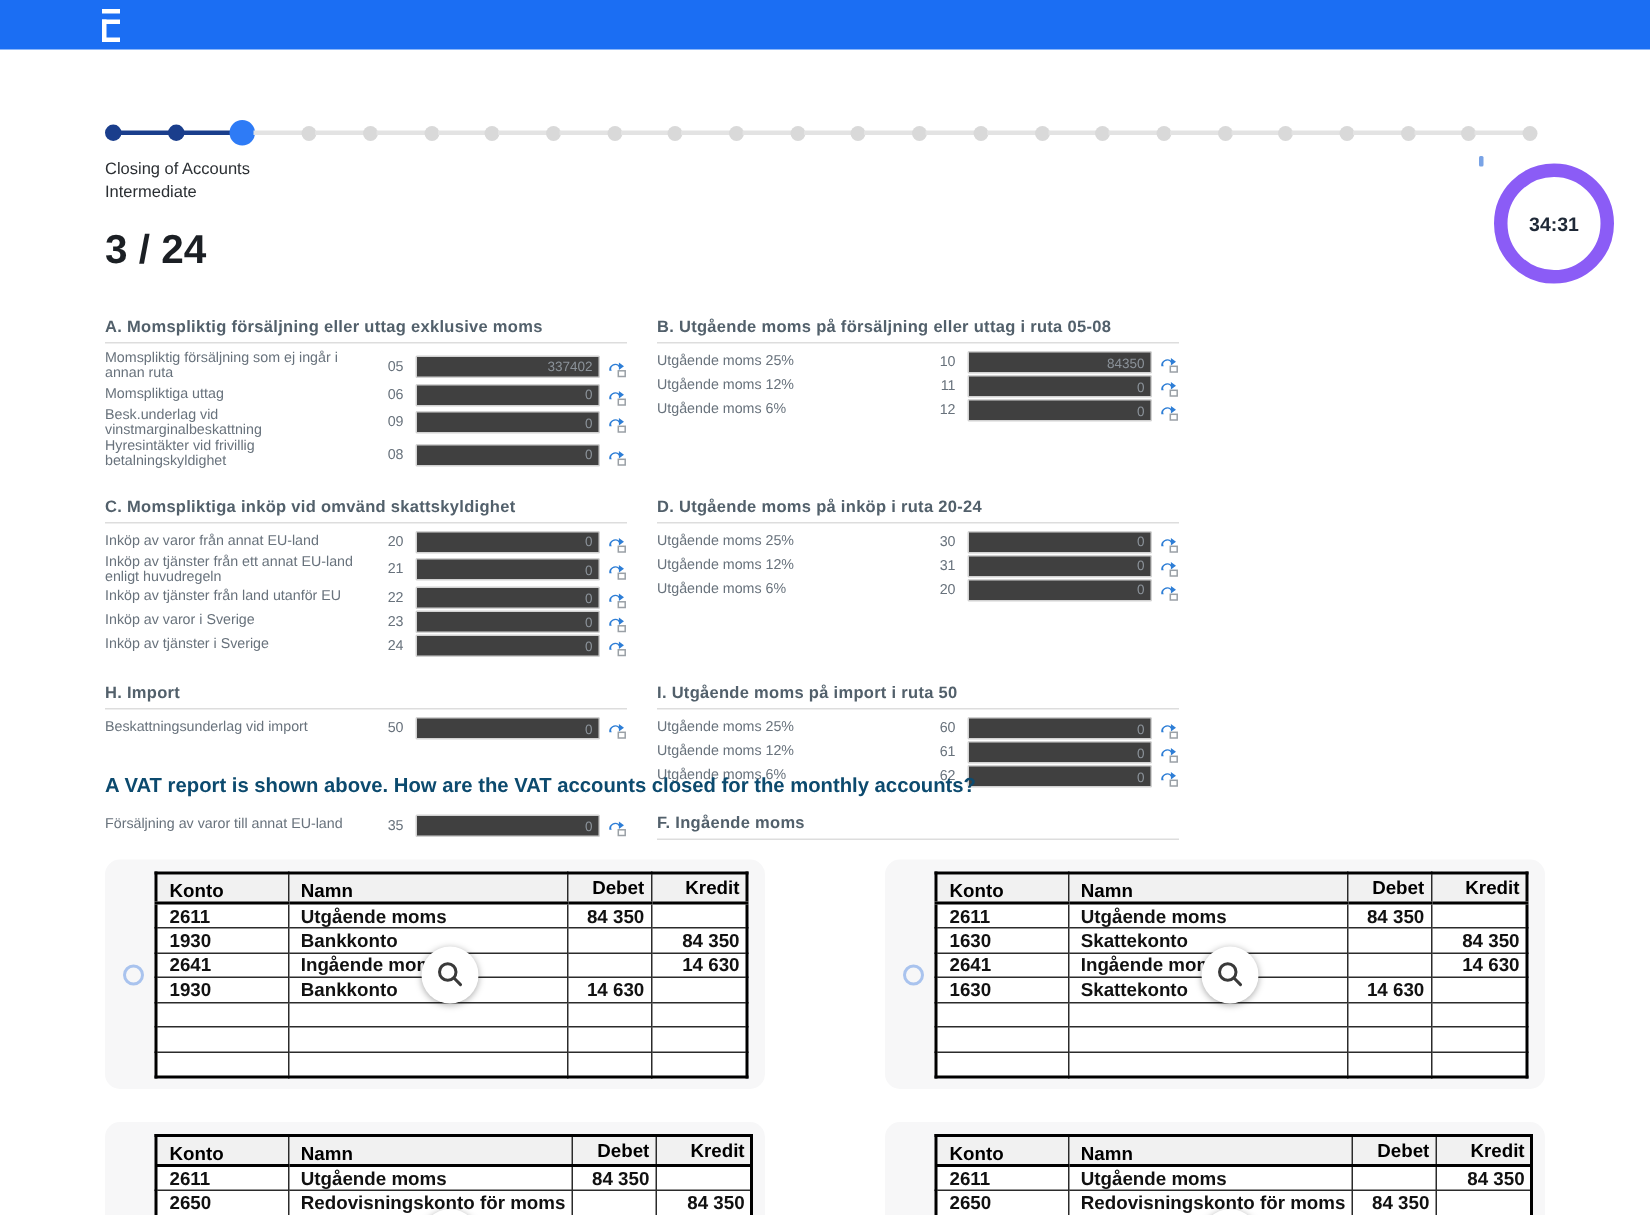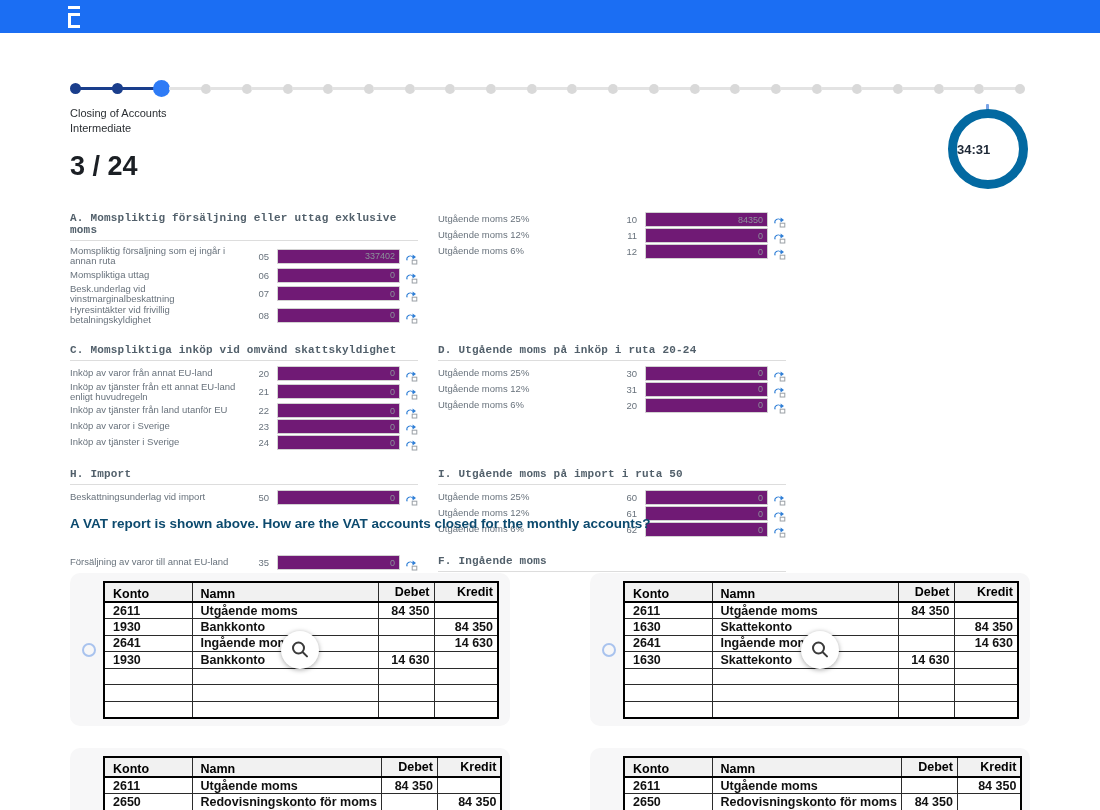--- a/index.html
+++ b/index.html
@@ -17,34 +17,34 @@
   .step-dot.done    { width:11px; height:11px; background:#1a3e8c; }
   .step-dot.current { width:17px; height:17px; background:#2e7bf6; }
   .step-dot.todo    { width:10px; height:10px; background:#d9d9d9; }
   .step-line { flex:1 1 auto; height:2.5px; background:#e3e3e3; margin:0 -1px; }
   .step-line.done { background:#1a3e8c; height:3.5px; }
 
   .course-label { position:absolute; left:70px; top:106px; font-size:11px; color:#2b2f33; line-height:15px; }
   .counter { position:absolute; left:70px; top:151px; font-size:27px; font-weight:700; color:#1b1f24; }
 
   
-  .timer { position:absolute; left:948px; top:109px; width:80px; height:80px;
-    border:9px solid #0369a1; border-radius:50%; display:flex; align-items:center; justify-content:flex-start; }
+  .timer { position:absolute; left:996px; top:109px; width:80px; height:80px;
+    border:9px solid #8b5cf6; border-radius:50%; display:flex; align-items:center; justify-content:center; }
   .timer-text { font-size:13px; font-weight:600; color:#1f2937; }
   .timer-tick { position:absolute; left:986px; top:104px; width:3px; height:7px; background:#79a3e6; border-radius:1px; }
 
   
   .vat-form { position:absolute; left:70px; top:212px; width:716px;
     display:grid; grid-template-columns:348px 348px; column-gap:20px; row-gap:17px; }
   .vat-section-title { font-size:11px; font-weight:700; color:#52606b; letter-spacing:.2px;
-    padding-bottom:4px; border-bottom:1px solid #dddddd; margin-bottom:5px;font-family:Liberation Mono, monospace; }
+    padding-bottom:4px; border-bottom:1px solid #dddddd; margin-bottom:5px; }
   .vat-row { display:flex; align-items:center; min-height:12.4px; margin-bottom:1px; }
   .vat-label { flex:1 1 auto; font-size:9.5px; color:#68727c; line-height:1.08; padding-right:4px; }
   .vat-box-no { flex:0 0 26px; text-align:right; font-size:9.5px; color:#68727c; margin-right:8px; }
-  .vat-input { flex:0 0 66px; height:15px; background:#701a75; border:1px solid #d2d2d2; border-radius:1px;
+  .vat-input { flex:0 0 66px; height:15px; background:#404040; border:1px solid #d2d2d2; border-radius:1px;
     text-align:right; font-size:9px; color:#8b9299; padding:0 4px 0 0; font-family:"Liberation Sans",sans-serif; }
   .sync-icon { flex:0 0 13px; margin-left:5px; height:11px; }
 
   
   .question { position:absolute; left:70px; top:516px; font-size:13.5px; font-weight:700; color:#0c4a6e; }
 
   
   .options { position:absolute; left:70px; top:573px;
     display:grid; grid-template-columns:440px 440px; column-gap:80px; row-gap:22px; }
   .option-card { position:relative; width:440px; height:153px; background:#f7f7f8; border-radius:10px; }
@@ -155,38 +155,39 @@
         <span class="vat-label">Momspliktiga uttag</span>
         <span class="vat-box-no">06</span>
         <input class="vat-input" readonly="" value="0" style="">
         <span class="sync-icon"><svg width="13" height="11" viewBox="0 0 13 11">
             <path d="M1.2 6.2 A4 4 0 0 1 7.6 2.4 L7.6 0.6 L11 3.1 L7.6 5.6 L7.6 3.9 A2.6 2.6 0 0 0 2.8 6.2 Z" fill="#2e7ed6"></path>
             <rect x="7.2" y="6.2" width="4.6" height="3.8" fill="none" stroke="#9aa0a6" stroke-width="1"></rect>
           </svg></span>
       </div>
       <div class="vat-row">
         <span class="vat-label">Besk.underlag vid vinstmarginalbeskattning</span>
-        <span class="vat-box-no">07</span>
+        <span class="vat-box-no">09</span>
         <input class="vat-input" readonly="" value="0" style="">
         <span class="sync-icon"><svg width="13" height="11" viewBox="0 0 13 11">
             <path d="M1.2 6.2 A4 4 0 0 1 7.6 2.4 L7.6 0.6 L11 3.1 L7.6 5.6 L7.6 3.9 A2.6 2.6 0 0 0 2.8 6.2 Z" fill="#2e7ed6"></path>
             <rect x="7.2" y="6.2" width="4.6" height="3.8" fill="none" stroke="#9aa0a6" stroke-width="1"></rect>
           </svg></span>
       </div>
       <div class="vat-row">
         <span class="vat-label">Hyresintäkter vid frivillig betalningskyldighet</span>
         <span class="vat-box-no">08</span>
         <input class="vat-input" readonly="" value="0" style="">
         <span class="sync-icon"><svg width="13" height="11" viewBox="0 0 13 11">
             <path d="M1.2 6.2 A4 4 0 0 1 7.6 2.4 L7.6 0.6 L11 3.1 L7.6 5.6 L7.6 3.9 A2.6 2.6 0 0 0 2.8 6.2 Z" fill="#2e7ed6"></path>
             <rect x="7.2" y="6.2" width="4.6" height="3.8" fill="none" stroke="#9aa0a6" stroke-width="1"></rect>
           </svg></span>
       </div>
     </div>
     <div class="vat-section">
+      <div class="vat-section-title">B. Utgående moms på försäljning eller uttag i ruta 05-08</div>
       <div class="vat-row">
         <span class="vat-label">Utgående moms 25%</span>
         <span class="vat-box-no">10</span>
         <input class="vat-input" readonly="" value="84350" style="">
         <span class="sync-icon"><svg width="13" height="11" viewBox="0 0 13 11">
             <path d="M1.2 6.2 A4 4 0 0 1 7.6 2.4 L7.6 0.6 L11 3.1 L7.6 5.6 L7.6 3.9 A2.6 2.6 0 0 0 2.8 6.2 Z" fill="#2e7ed6"></path>
             <rect x="7.2" y="6.2" width="4.6" height="3.8" fill="none" stroke="#9aa0a6" stroke-width="1"></rect>
           </svg></span>
       </div>
       <div class="vat-row">

